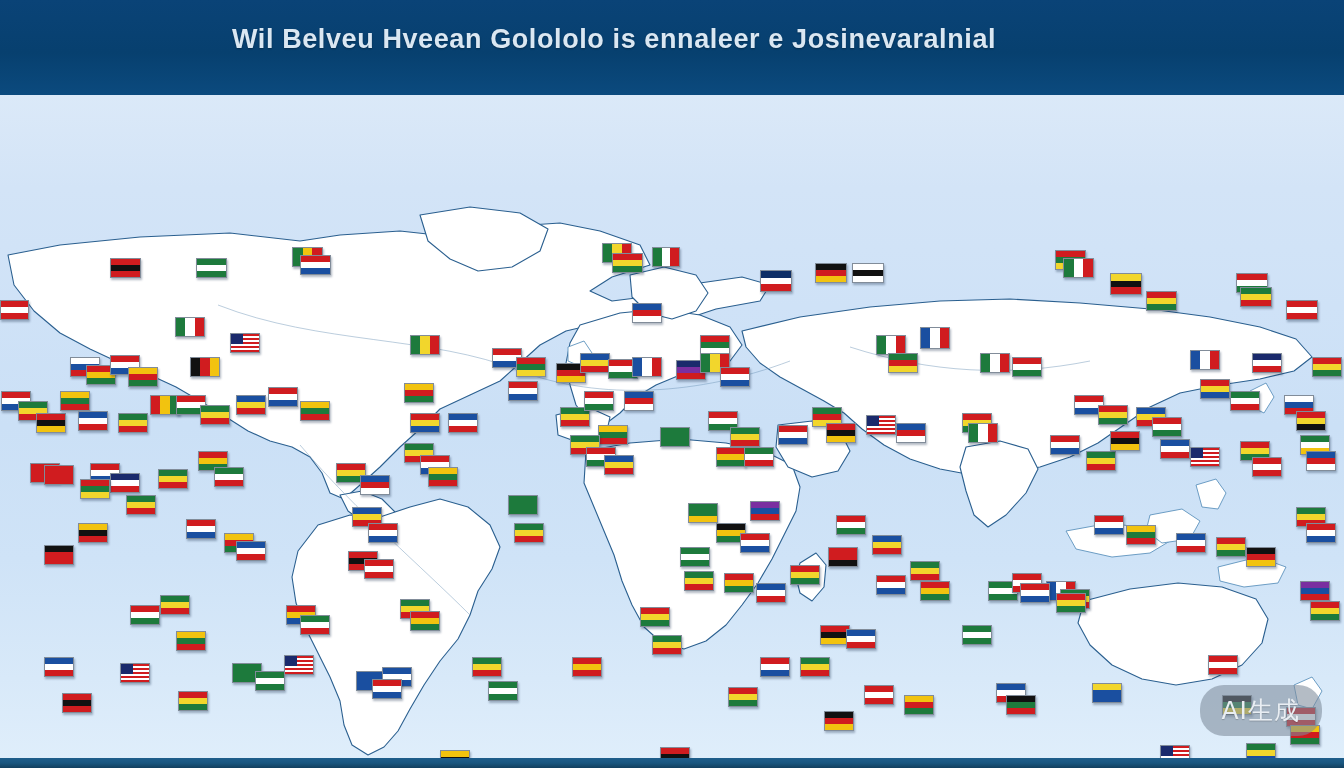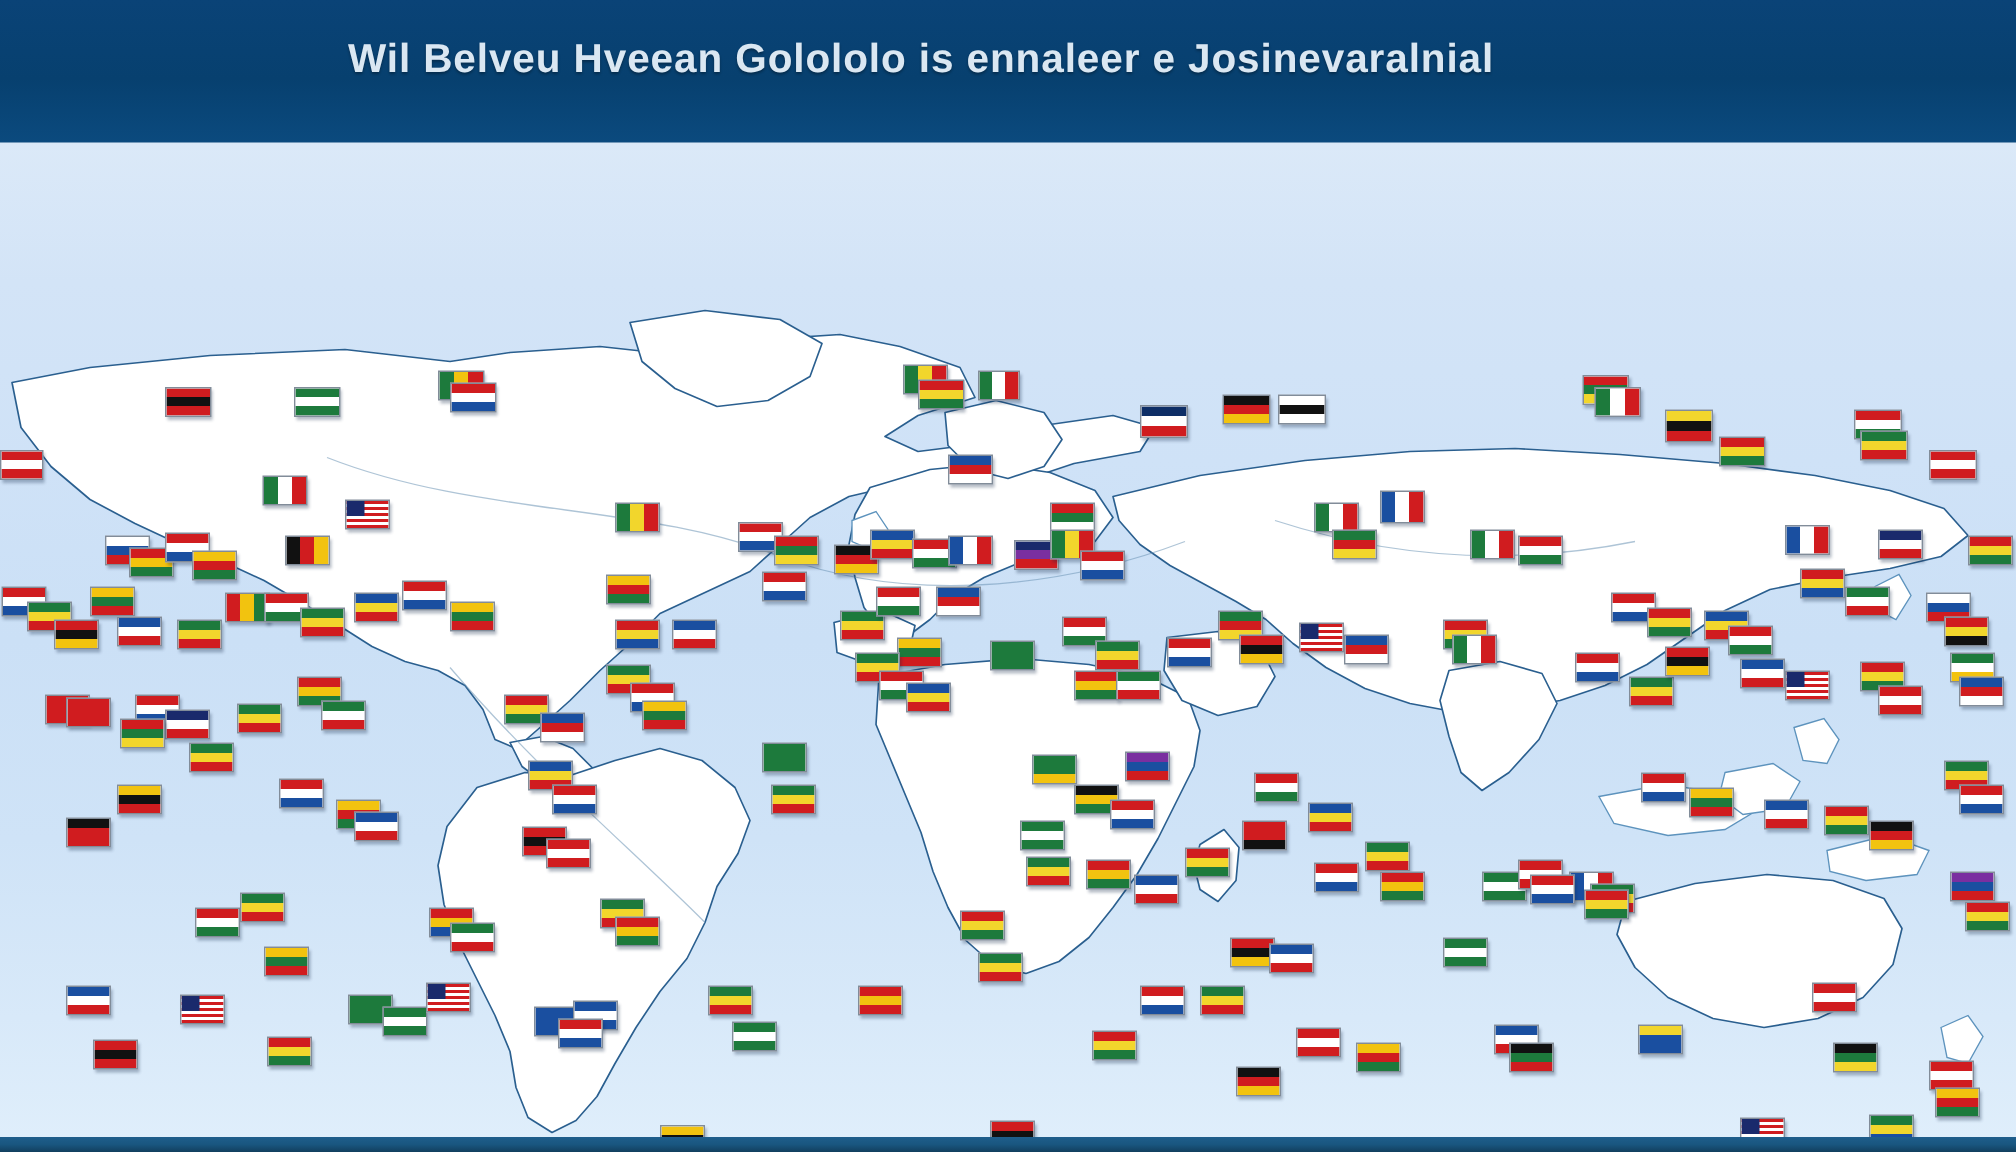--- a/index.html
+++ b/index.html
@@ -766,15 +766,16 @@
         </div>
       </div>
       <div class="flag" style="left: 660px; top: 652px; width: 30px; height: 20px;">
         <div class="fb" style="background: linear-gradient(rgb(208, 28, 31) 0px, rgb(208, 28, 31) 33.33%, rgb(17, 17, 17) 33.33%, rgb(17, 17, 17) 66.66%, rgb(208, 28, 31) 66.66%, rgb(208, 28, 31) 100%);"></div>
       </div>
       <div class="flag" style="left: 440px; top: 655px; width: 30px; height: 20px;">
         <div class="fb" style="background: linear-gradient(rgb(242, 195, 15) 0px, rgb(242, 195, 15) 33.33%, rgb(17, 17, 17) 33.33%, rgb(17, 17, 17) 66.66%, rgb(208, 28, 31) 66.66%, rgb(208, 28, 31) 100%);"></div>
       </div>
     </div>
 
+  <div id="watermark">AI生成</div>
 </div>
 
 <div id="bottom-bar"></div>
 
 </body></html>

